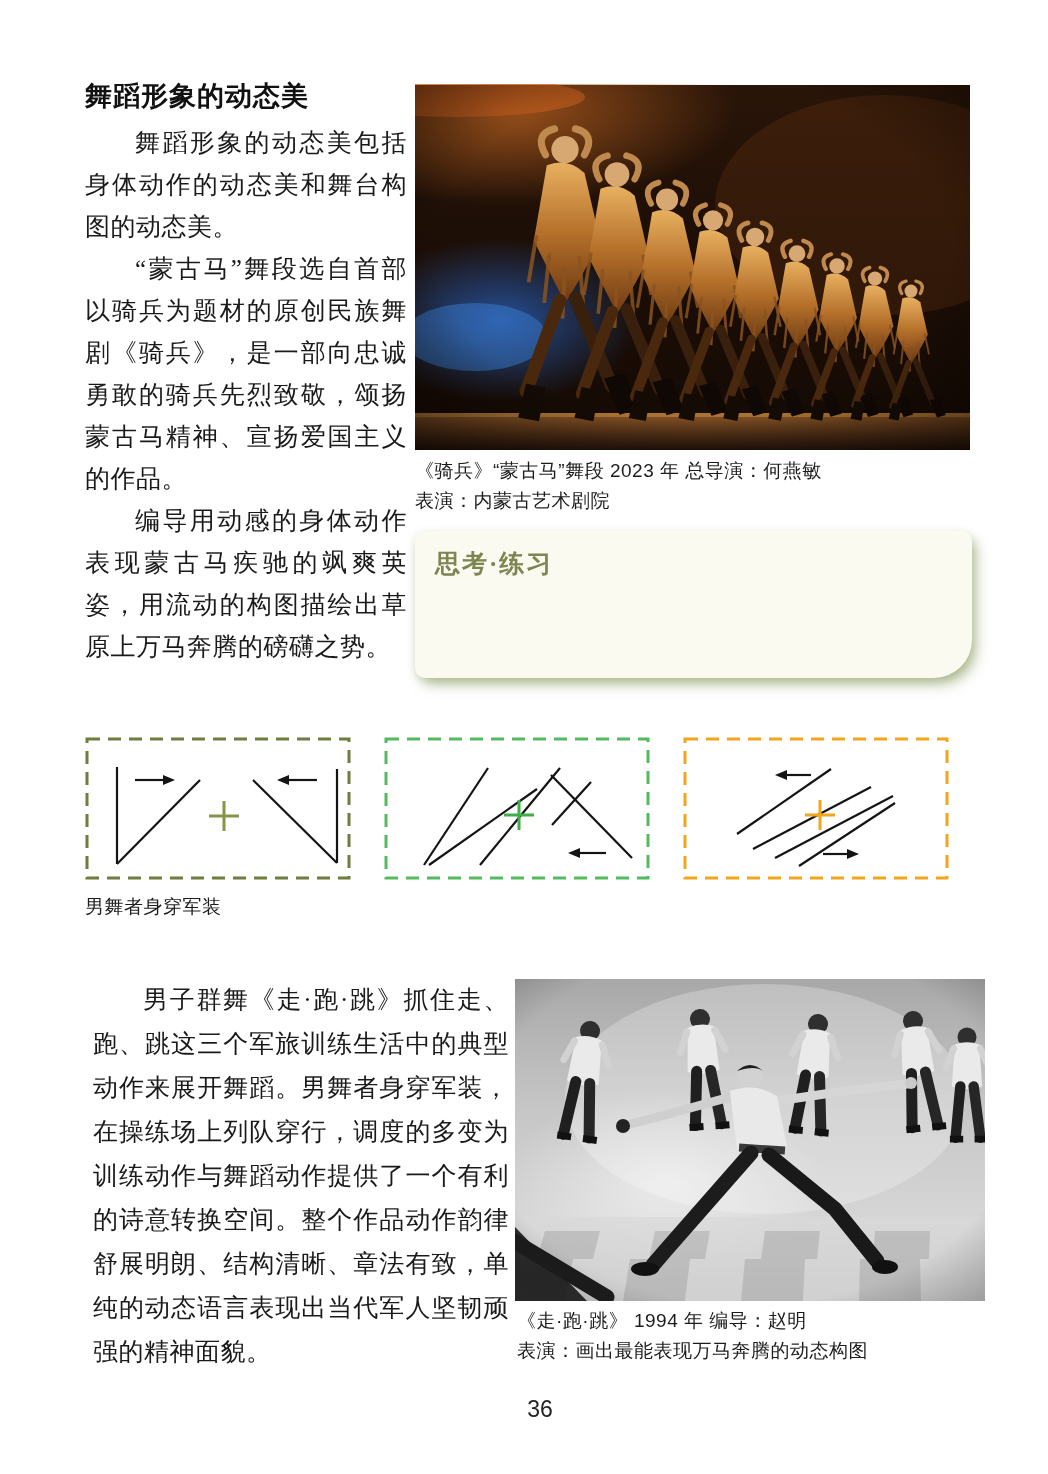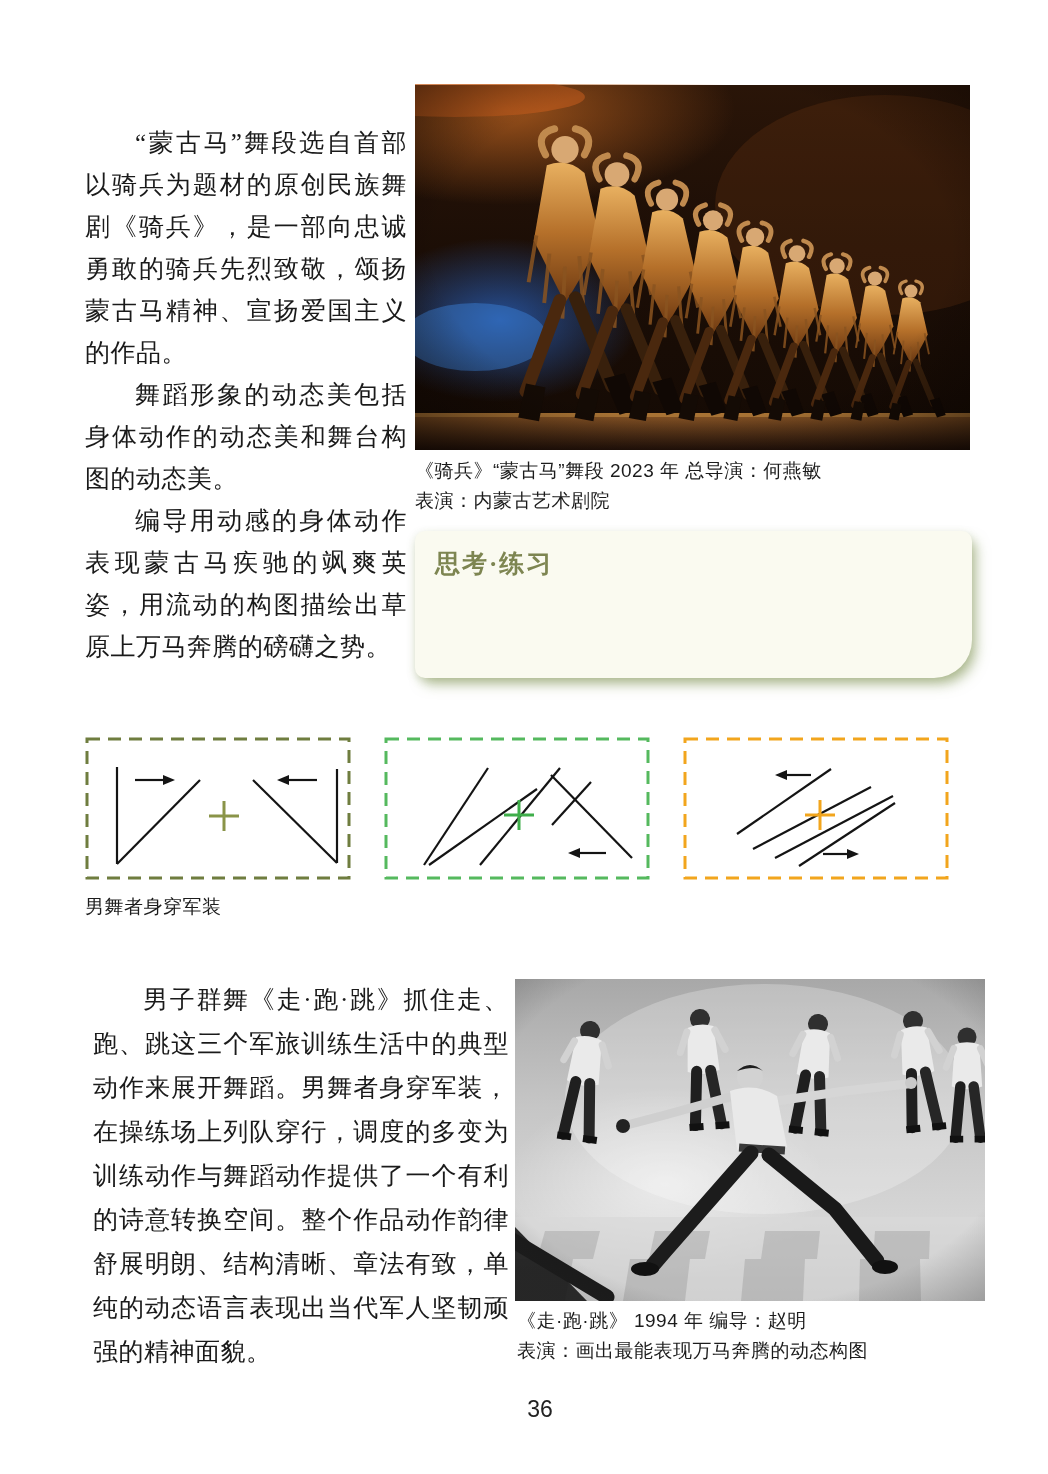--- a/index.html
+++ b/index.html
@@ -57,24 +57,25 @@
     position:absolute;left:16px;top:1396px;width:100%;text-align:center;
     font-family:"Liberation Sans","DejaVu Sans",sans-serif;font-size:23px;color:#222;
   }
   svg{display:block;}
 </style>
 </head>
 <body>
 
 <div class="page">
 
+  <div class="heading">舞蹈形象的动态美</div>
 
   <div class="col-left">
+    <p>舞蹈形象的动态美包括身体动作的动态美和舞台构图的动态美。</p>
     <p>“蒙古马”舞段选自首部以骑兵为题材的原创民族舞剧《骑兵》，是一部向忠诚勇敢的骑兵先烈致敬，颂扬蒙古马精神、宣扬爱国主义的作品。</p>
-    <p>舞蹈形象的动态美包括身体动作的动态美和舞台构图的动态美。</p>
     <p>编导用动感的身体动作表现蒙古马疾驰的飒爽英姿，用流动的构图描绘出草原上万马奔腾的磅礴之势。</p>
   </div>
 
   <div class="photo1">
     <svg width="555" height="367" viewBox="0 0 555 365">
       <defs>
         <linearGradient id="pbg" x1="0" y1="0" x2="0" y2="1">
           <stop offset="0" stop-color="#2a1508"></stop>
             <stop offset="0.45" stop-color="#1c0e06"></stop>
             <stop offset="1" stop-color="#140a04"></stop>

